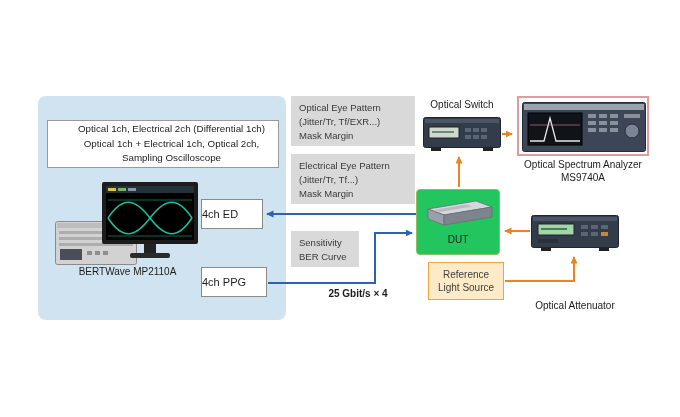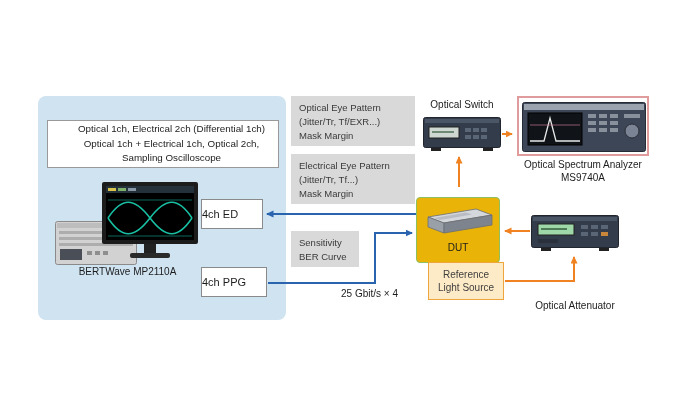--- a/index.html
+++ b/index.html
@@ -18,24 +18,23 @@
     background:#fff; border:1px solid #8a8a8a; color:#1c1c1c;
     font-size:11px; display:flex; align-items:center; justify-content:flex-start;
   }
   .callout {
     background:#d9d9d9; color:#3a3a3a; font-size:9.5px; line-height:1.45;
     padding:5px 8px;
   }
   .lbl { color:#1c1c1c; font-size:10px; text-align:center; line-height:1.25; }
 
   .dut-box {
-    background:#eab308; border:1.5px solid #8cbf5f; border-radius:4px;
+    background:#22c55e; border:1.5px solid #8cbf5f; border-radius:4px;
     display:flex; flex-direction:column; align-items:center; justify-content:flex-start;
     padding-top:7px;
-    margin-top:8px;
   }
   .dut-box .lbl { margin-top:3px; }
 
   .ref-box {
     background:#fdeac6; border:1.5px solid #f0a43c;
     color:#3f3f3f; font-size:10px; line-height:1.35; text-align:center;
     display:flex; flex-direction:column; justify-content:center;
   }
 
   .osa-frame { background:#fff; border:2px solid #e09c9c; padding:3px; }
@@ -187,21 +186,21 @@
       <rect x="68" y="36" width="10" height="3" fill="#222"></rect>
     </svg>
   </div>
   <div class="abs lbl" style="left:519px; top:256px; width:112px;margin-top:44px;">Optical Attenuator</div>
 
   <div class="abs ref-box" style="left:428px; top:262px; width:76px; height:38px;">
     <div>Reference</div>
     <div>Light Source</div>
   </div>
 
-  <div class="abs lbl" style="left:318px; top:288px; width:80px; text-align:right;">25 Gbit/s × 4</div>
+  <div class="abs lbl" style="left:318px; top:288px; width:80px; text-align:center;font-weight:bold;">25 Gbit/s × 4</div>
 
   <svg class="abs" style="left:0; top:0; pointer-events:none;" width="680" height="417">
     <defs>
       <marker id="arrow-blue" markerWidth="9" markerHeight="9" refX="6.5" refY="3.5" orient="auto" markerUnits="userSpaceOnUse">
         <path d="M0,0 L7.5,3.5 L0,7 Z" fill="#2a63ae"></path>
       </marker>
       <marker id="arrow-orange" markerWidth="9" markerHeight="9" refX="6.5" refY="3.5" orient="auto" markerUnits="userSpaceOnUse">
         <path d="M0,0 L7.5,3.5 L0,7 Z" fill="#f08221"></path>
       </marker>
     </defs>

